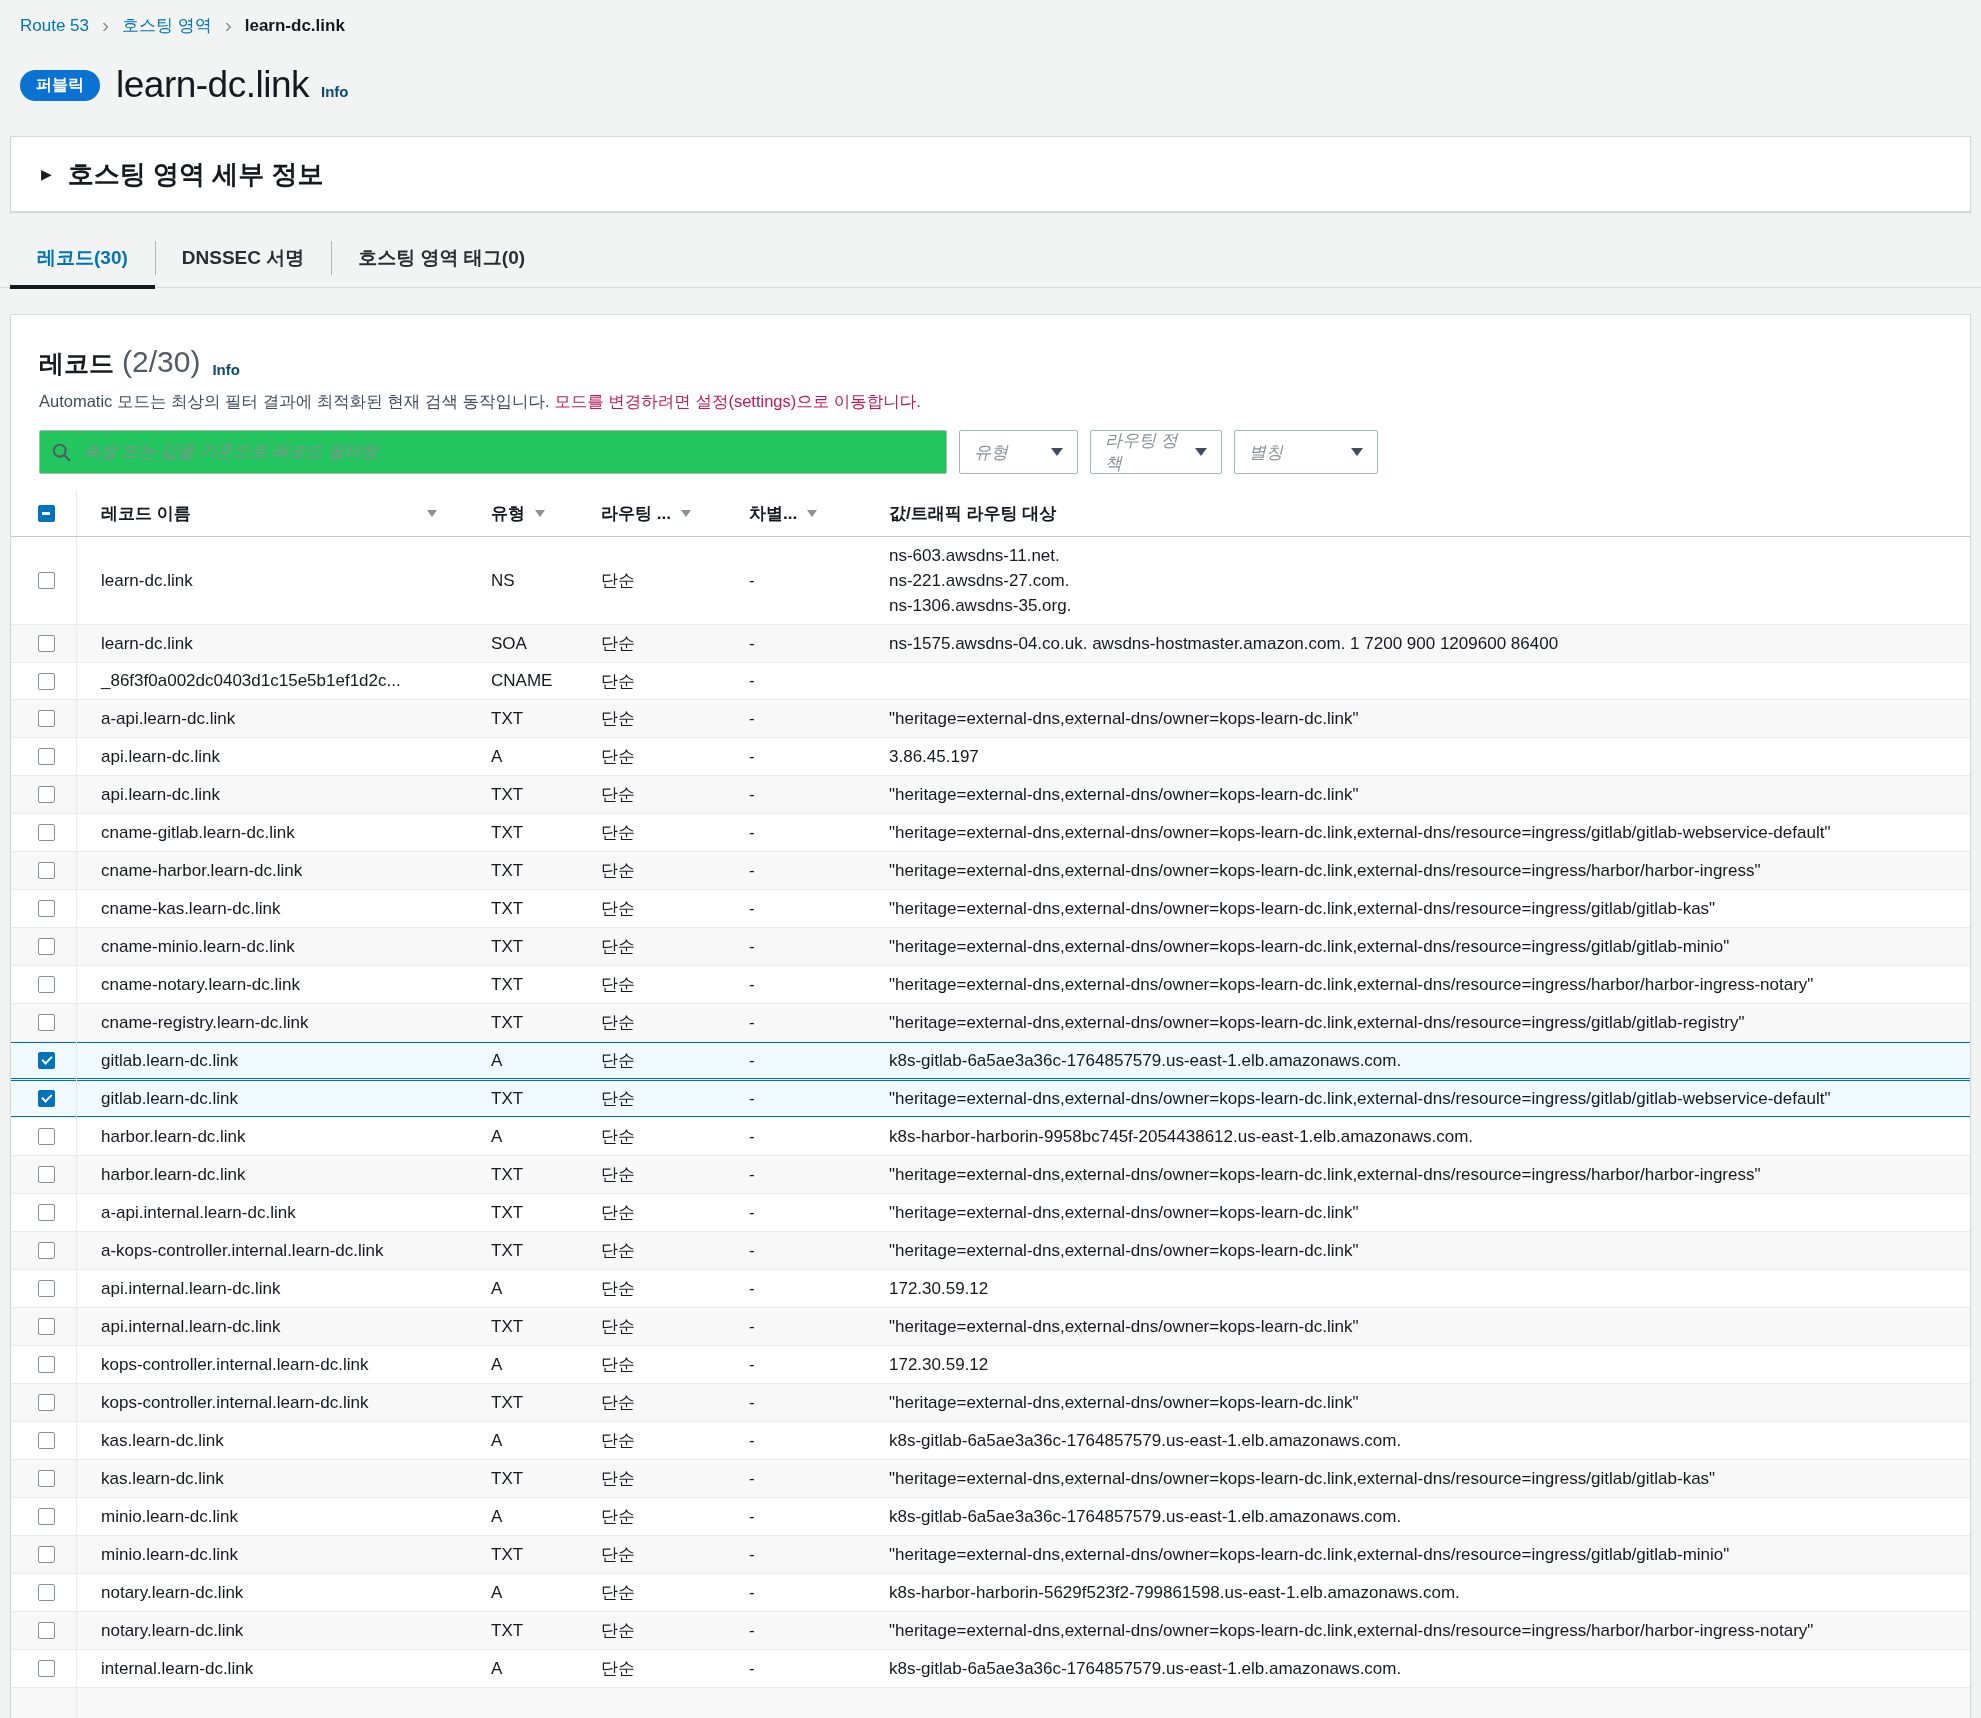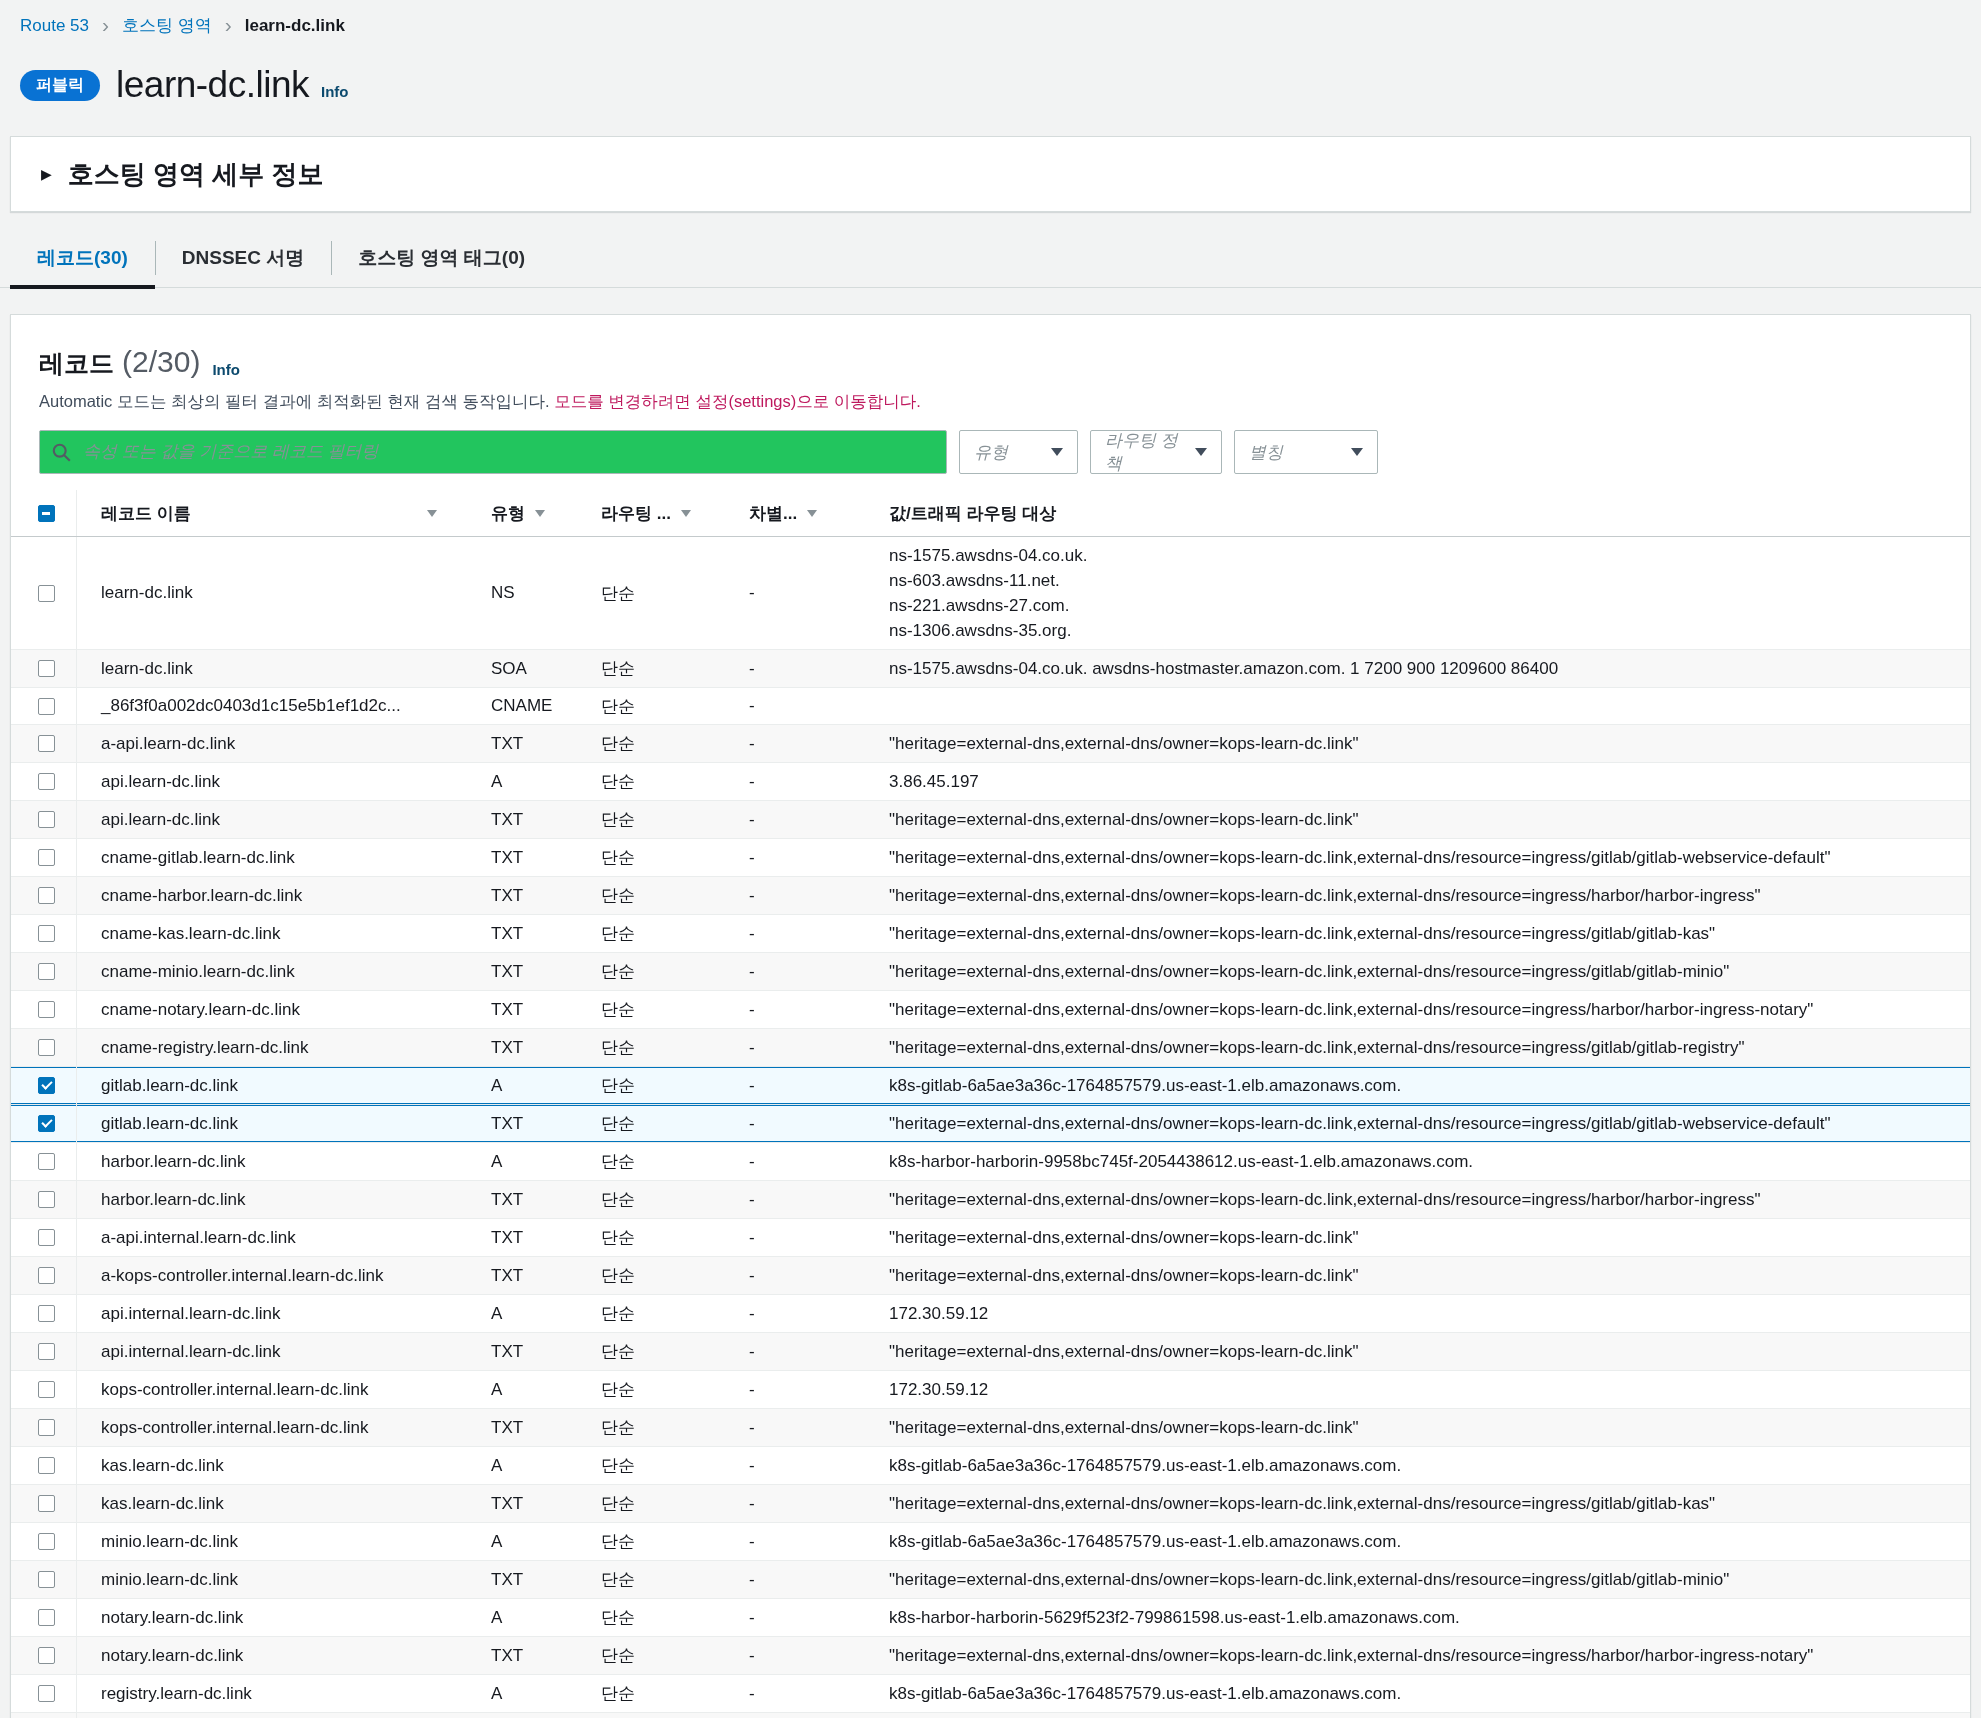--- a/index.html
+++ b/index.html
@@ -201,21 +201,20 @@
       <div id="rows">
           <div class="trow">
             <div class="cell c-check">
               <div class="checkbox"></div>
             </div>
             <div class="cell c-name">learn-dc.link</div>
             <div class="cell c-type">NS</div>
             <div class="cell c-routing">단순</div>
             <div class="cell c-diff">-</div>
             <div class="cell c-value">
-              <div class="vline">ns-1575.awsdns-04.co.uk.</div>
               <div class="vline">ns-603.awsdns-11.net.</div>
               <div class="vline">ns-221.awsdns-27.com.</div>
               <div class="vline">ns-1306.awsdns-35.org.</div>
             </div>
           </div>
           <div class="trow alt">
             <div class="cell c-check">
               <div class="checkbox"></div>
             </div>
             <div class="cell c-name">learn-dc.link</div>
@@ -532,21 +531,21 @@
             <div class="cell c-routing">단순</div>
             <div class="cell c-diff">-</div>
             <div class="cell c-value">
               <div class="vline">"heritage=external-dns,external-dns/owner=kops-learn-dc.link,external-dns/resource=ingress/harbor/harbor-ingress-notary"</div>
             </div>
           </div>
           <div class="trow">
             <div class="cell c-check">
               <div class="checkbox"></div>
             </div>
-            <div class="cell c-name">registry.learn-dc.link</div>
+            <div class="cell c-name">internal.learn-dc.link</div>
             <div class="cell c-type">A</div>
             <div class="cell c-routing">단순</div>
             <div class="cell c-diff">-</div>
             <div class="cell c-value">
               <div class="vline">k8s-gitlab-6a5ae3a36c-1764857579.us-east-1.elb.amazonaws.com.</div>
             </div>
           </div>
           <div class="trow alt">
             <div class="cell c-check"></div>
             <div class="cell c-value"></div>

